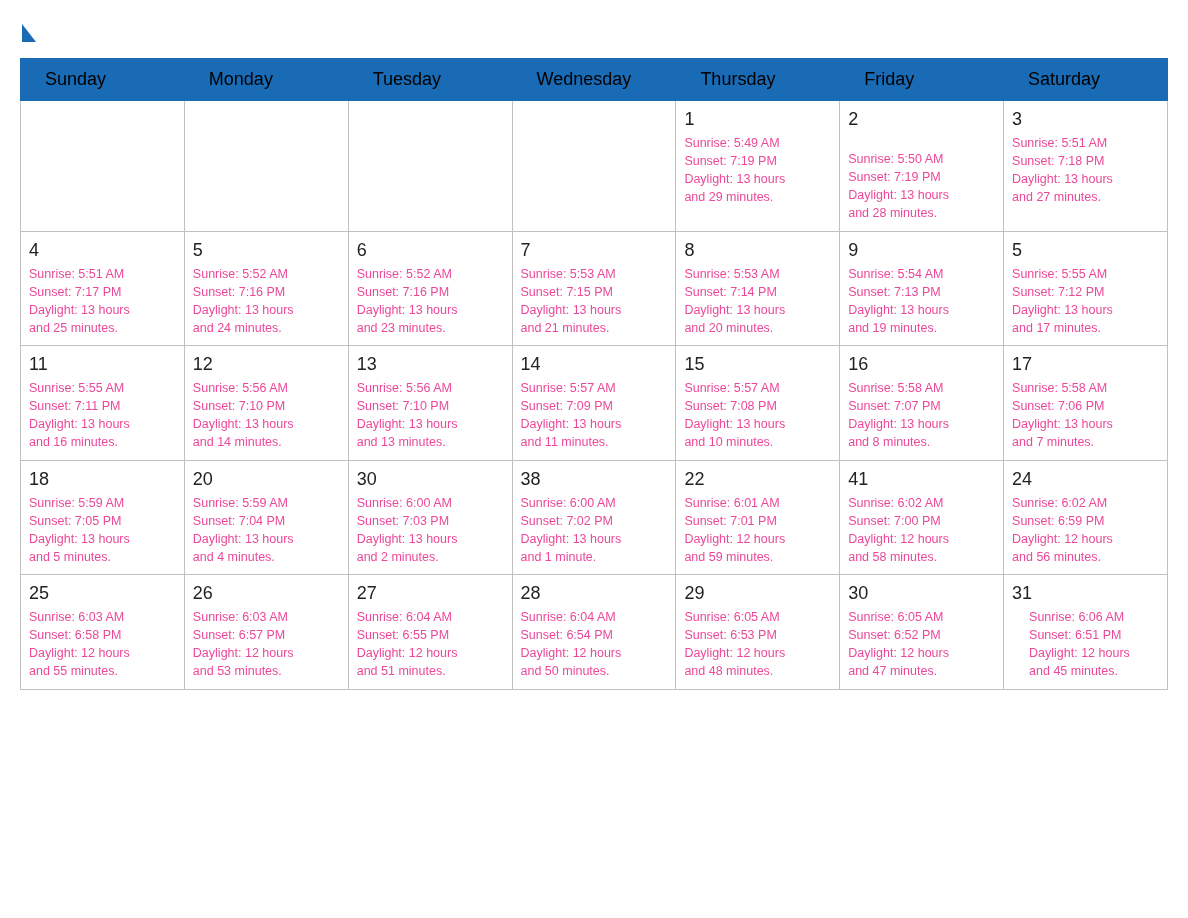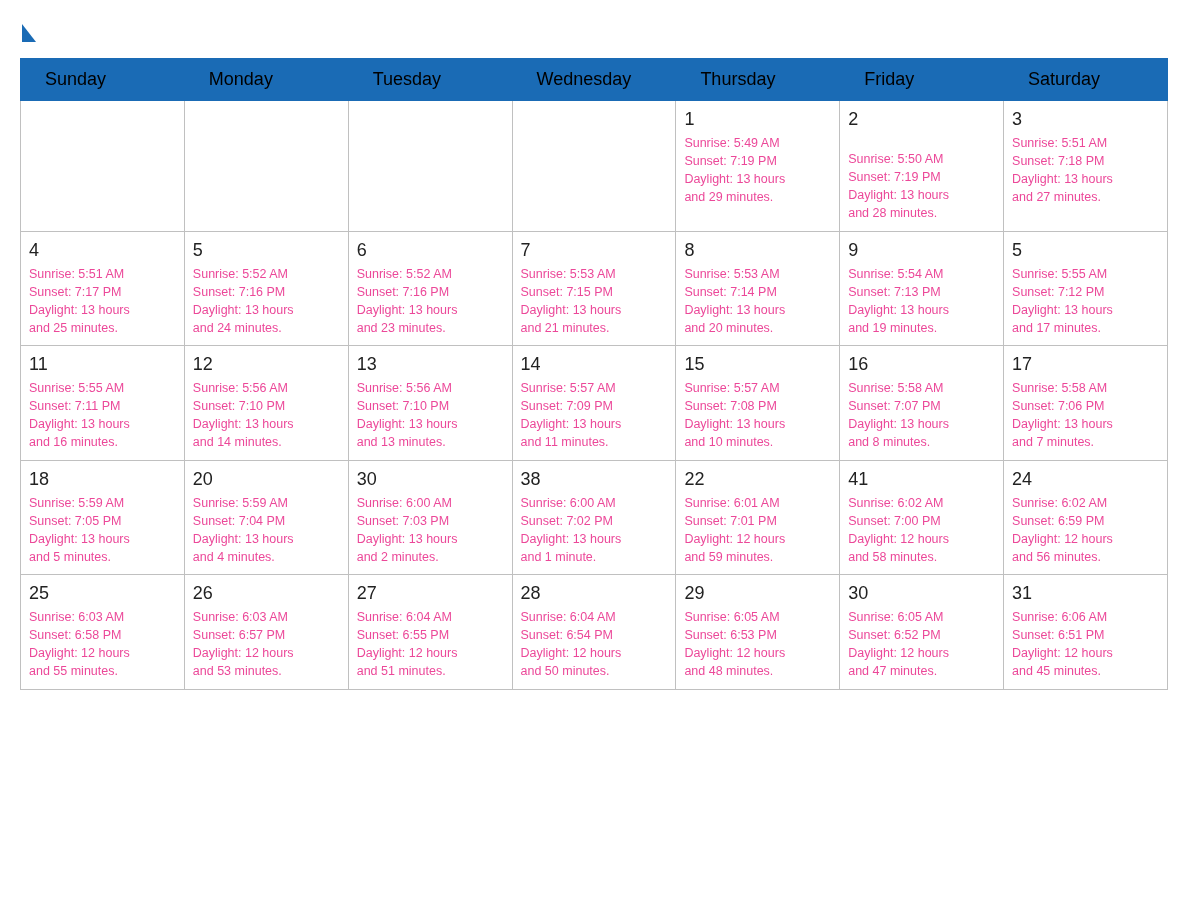--- a/index.html
+++ b/index.html
@@ -354,20 +354,20 @@
         </td>
         <td>
           <span class="day-num">30</span>
           <div class="day-info" style="white-space: pre-line;">Sunrise: 6:05 AM
 Sunset: 6:52 PM
 Daylight: 12 hours
 and 47 minutes.</div>
         </td>
         <td>
           <span class="day-num">31</span>
-          <div class="day-info" style="white-space: pre-line;">Sunrise: 6:06 AM
+          <div class="day-info" style="white-space: pre-line; margin-left: 17px;">Sunrise: 6:06 AM
 Sunset: 6:51 PM
 Daylight: 12 hours
 and 45 minutes.</div>
         </td>
       </tr>
     </tbody>
 </table>
 
 </body></html>

